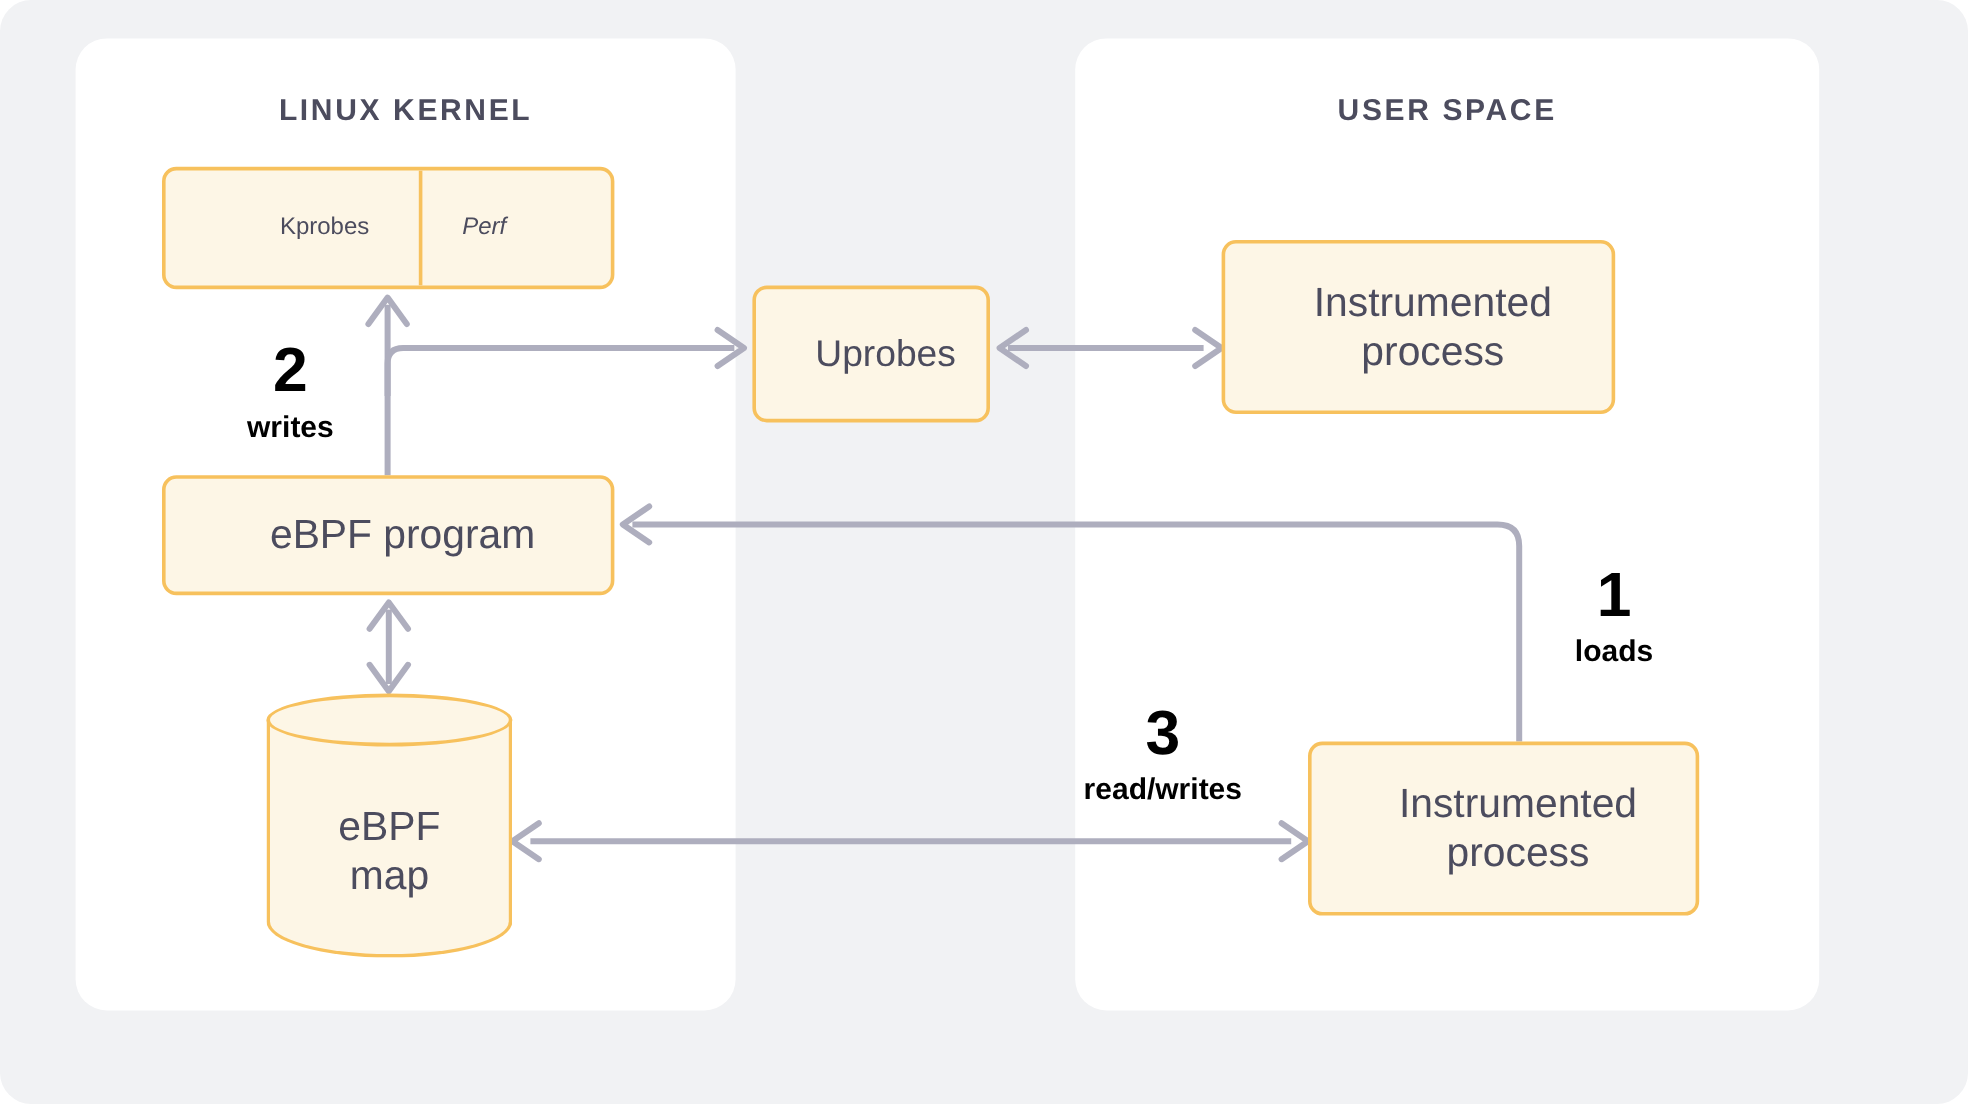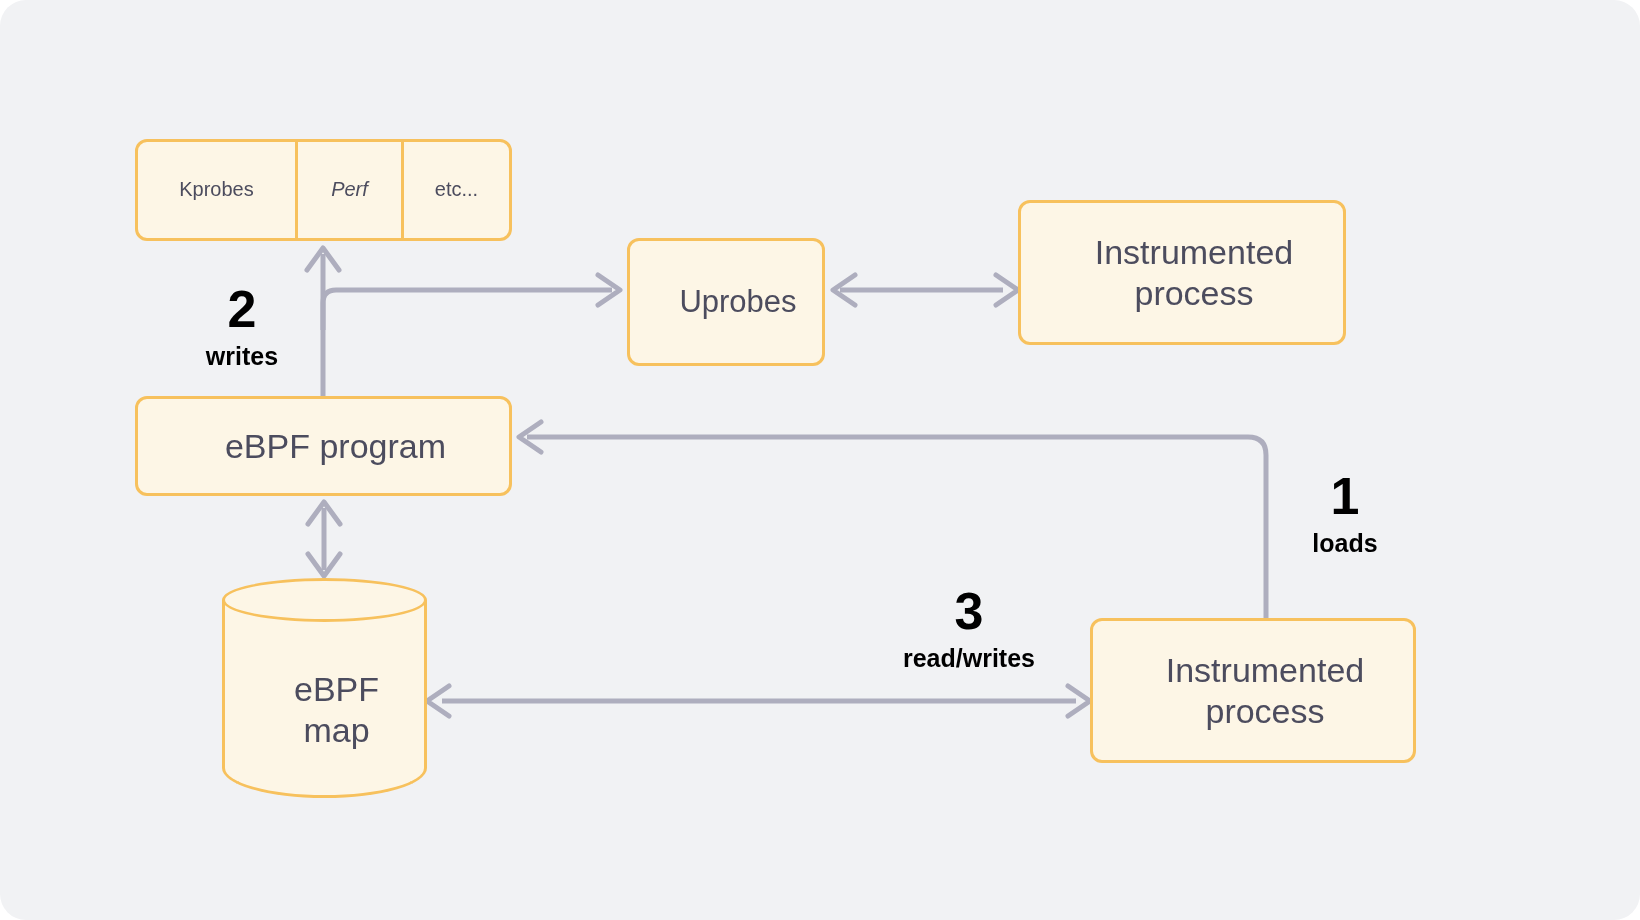--- a/index.html
+++ b/index.html
@@ -69,21 +69,21 @@
     justify-content: center;
     font-size: 20px;
     color: #4c4c5e;
     box-sizing: border-box;
   }
   .probe-cell + .probe-cell { border-left: 3px solid #f7c15d; }
   .probe-cell:nth-child(1) { width: 157px; }
   .probe-cell:nth-child(2) { width: 106px; font-style: italic; }
   .probe-cell:nth-child(3) { width: 108px; }
 
-  #node-uprobes { left: 627px; top: 238px; width: 198px; height: 128px; font-size: 31px; }
+  #node-uprobes { left: 627px; top: 238px; width: 198px; height: 114px; font-size: 31px; }
   #node-ebpf-program { left: 135px; top: 396px; width: 377px; height: 100px; font-size: 34px; }
   #node-proc-top { left: 1018px; top: 200px; width: 328px; height: 145px; font-size: 34px; }
   #node-proc-bottom { left: 1090px; top: 618px; width: 326px; height: 145px; font-size: 34px; }
 
   
   #node-ebpf-map {
     position: absolute;
     left: 222px; top: 578px; width: 205px; height: 220px;
   }
   #node-ebpf-map .cyl-body {
@@ -98,21 +98,21 @@
   #node-ebpf-map .cyl-top {
     position: absolute;
     left: 0; top: 0; width: 100%; height: 44px;
     box-sizing: border-box;
     background: #fdf6e6;
     border: 3px solid #f7c15d;
     border-radius: 50%;
   }
   #node-ebpf-map .cyl-label {
     position: absolute;
-    left: 12px; top: 52px; width: 100%; height: 160px;
+    left: 0; top: 52px; width: 100%; height: 160px;
     display: flex; align-items: center; justify-content: center;
     text-align: center;
     font-size: 34px;
     color: #4c4c5e;
     line-height: 1.2;
     white-space: pre-line;
   }
 
   
   .step {
@@ -146,21 +146,27 @@
     stroke-width: 5;
     stroke-linecap: round;
     stroke-linejoin: round;
   }
 </style>
 </head>
 <body>
 
 <div id="stage">
 
-
+  <div class="panel" id="panel-kernel">
+    <div class="panel-title">LINUX KERNEL</div>
+  </div>
+
+  <div class="panel" id="panel-user">
+    <div class="panel-title">USER SPACE</div>
+  </div>
 
   <svg class="edges" viewBox="0 0 1640 920">
 
     <path class="edge" d="M 323 396 L 323 254"></path>
     <path class="head" d="M 307 270 L 323 248 L 339 270"></path>
 
     <path class="edge" d="M 323 330 L 323 303 Q 323 290 336 290 L 612 290"></path>
     <path class="head" d="M 598 275 L 620 290 L 598 305"></path>
 
     <path class="edge" d="M 840 290 L 1003 290"></path>
@@ -175,21 +181,20 @@
     <path class="head" d="M 308 554 L 324 576 L 340 554"></path>
 
     <path class="edge" d="M 442 701 L 1076 701"></path>
     <path class="head" d="M 449 686 L 427 701 L 449 716"></path>
     <path class="head" d="M 1068 686 L 1090 701 L 1068 716"></path>
   </svg>
 
   <div class="node" id="node-probes">
     <div class="probe-cell">Kprobes</div>
     <div class="probe-cell">Perf</div>
-    <div class="probe-cell">etc...</div>
   </div>
 
   <div class="node" id="node-uprobes">Uprobes</div>
 
   <div class="node" id="node-ebpf-program">eBPF program</div>
 
   <div id="node-ebpf-map">
     <div class="cyl-body"></div>
     <div class="cyl-top"></div>
     <div class="cyl-label">eBPF

